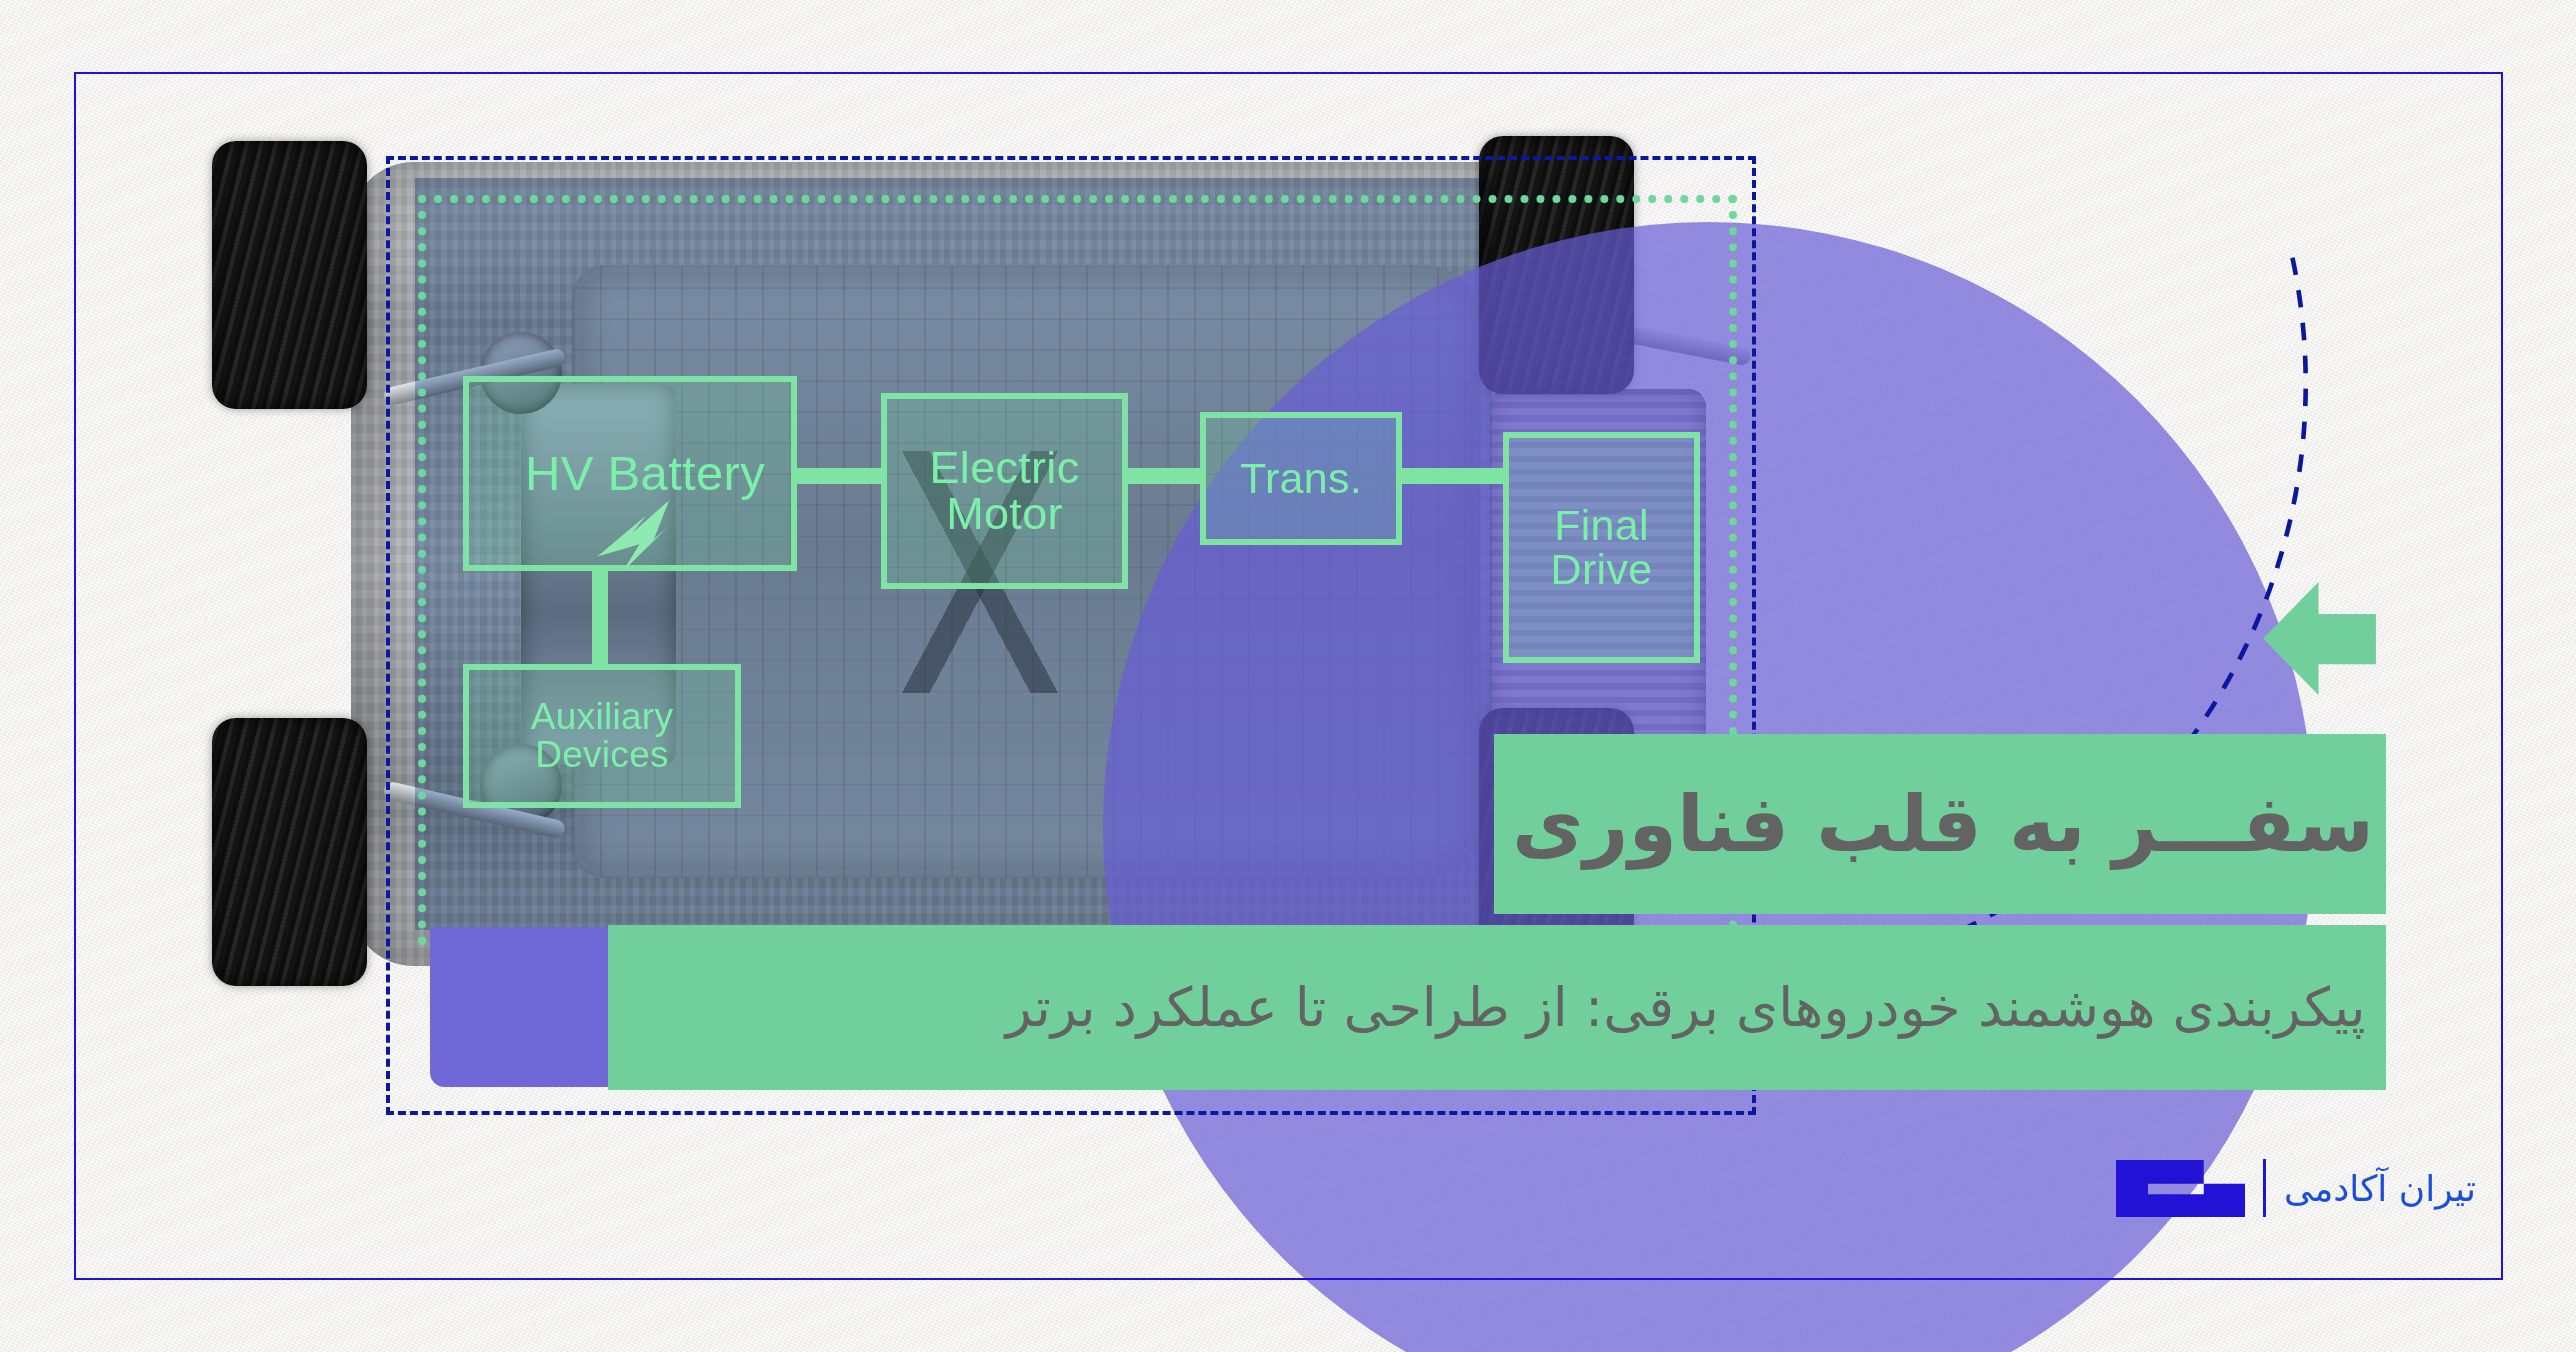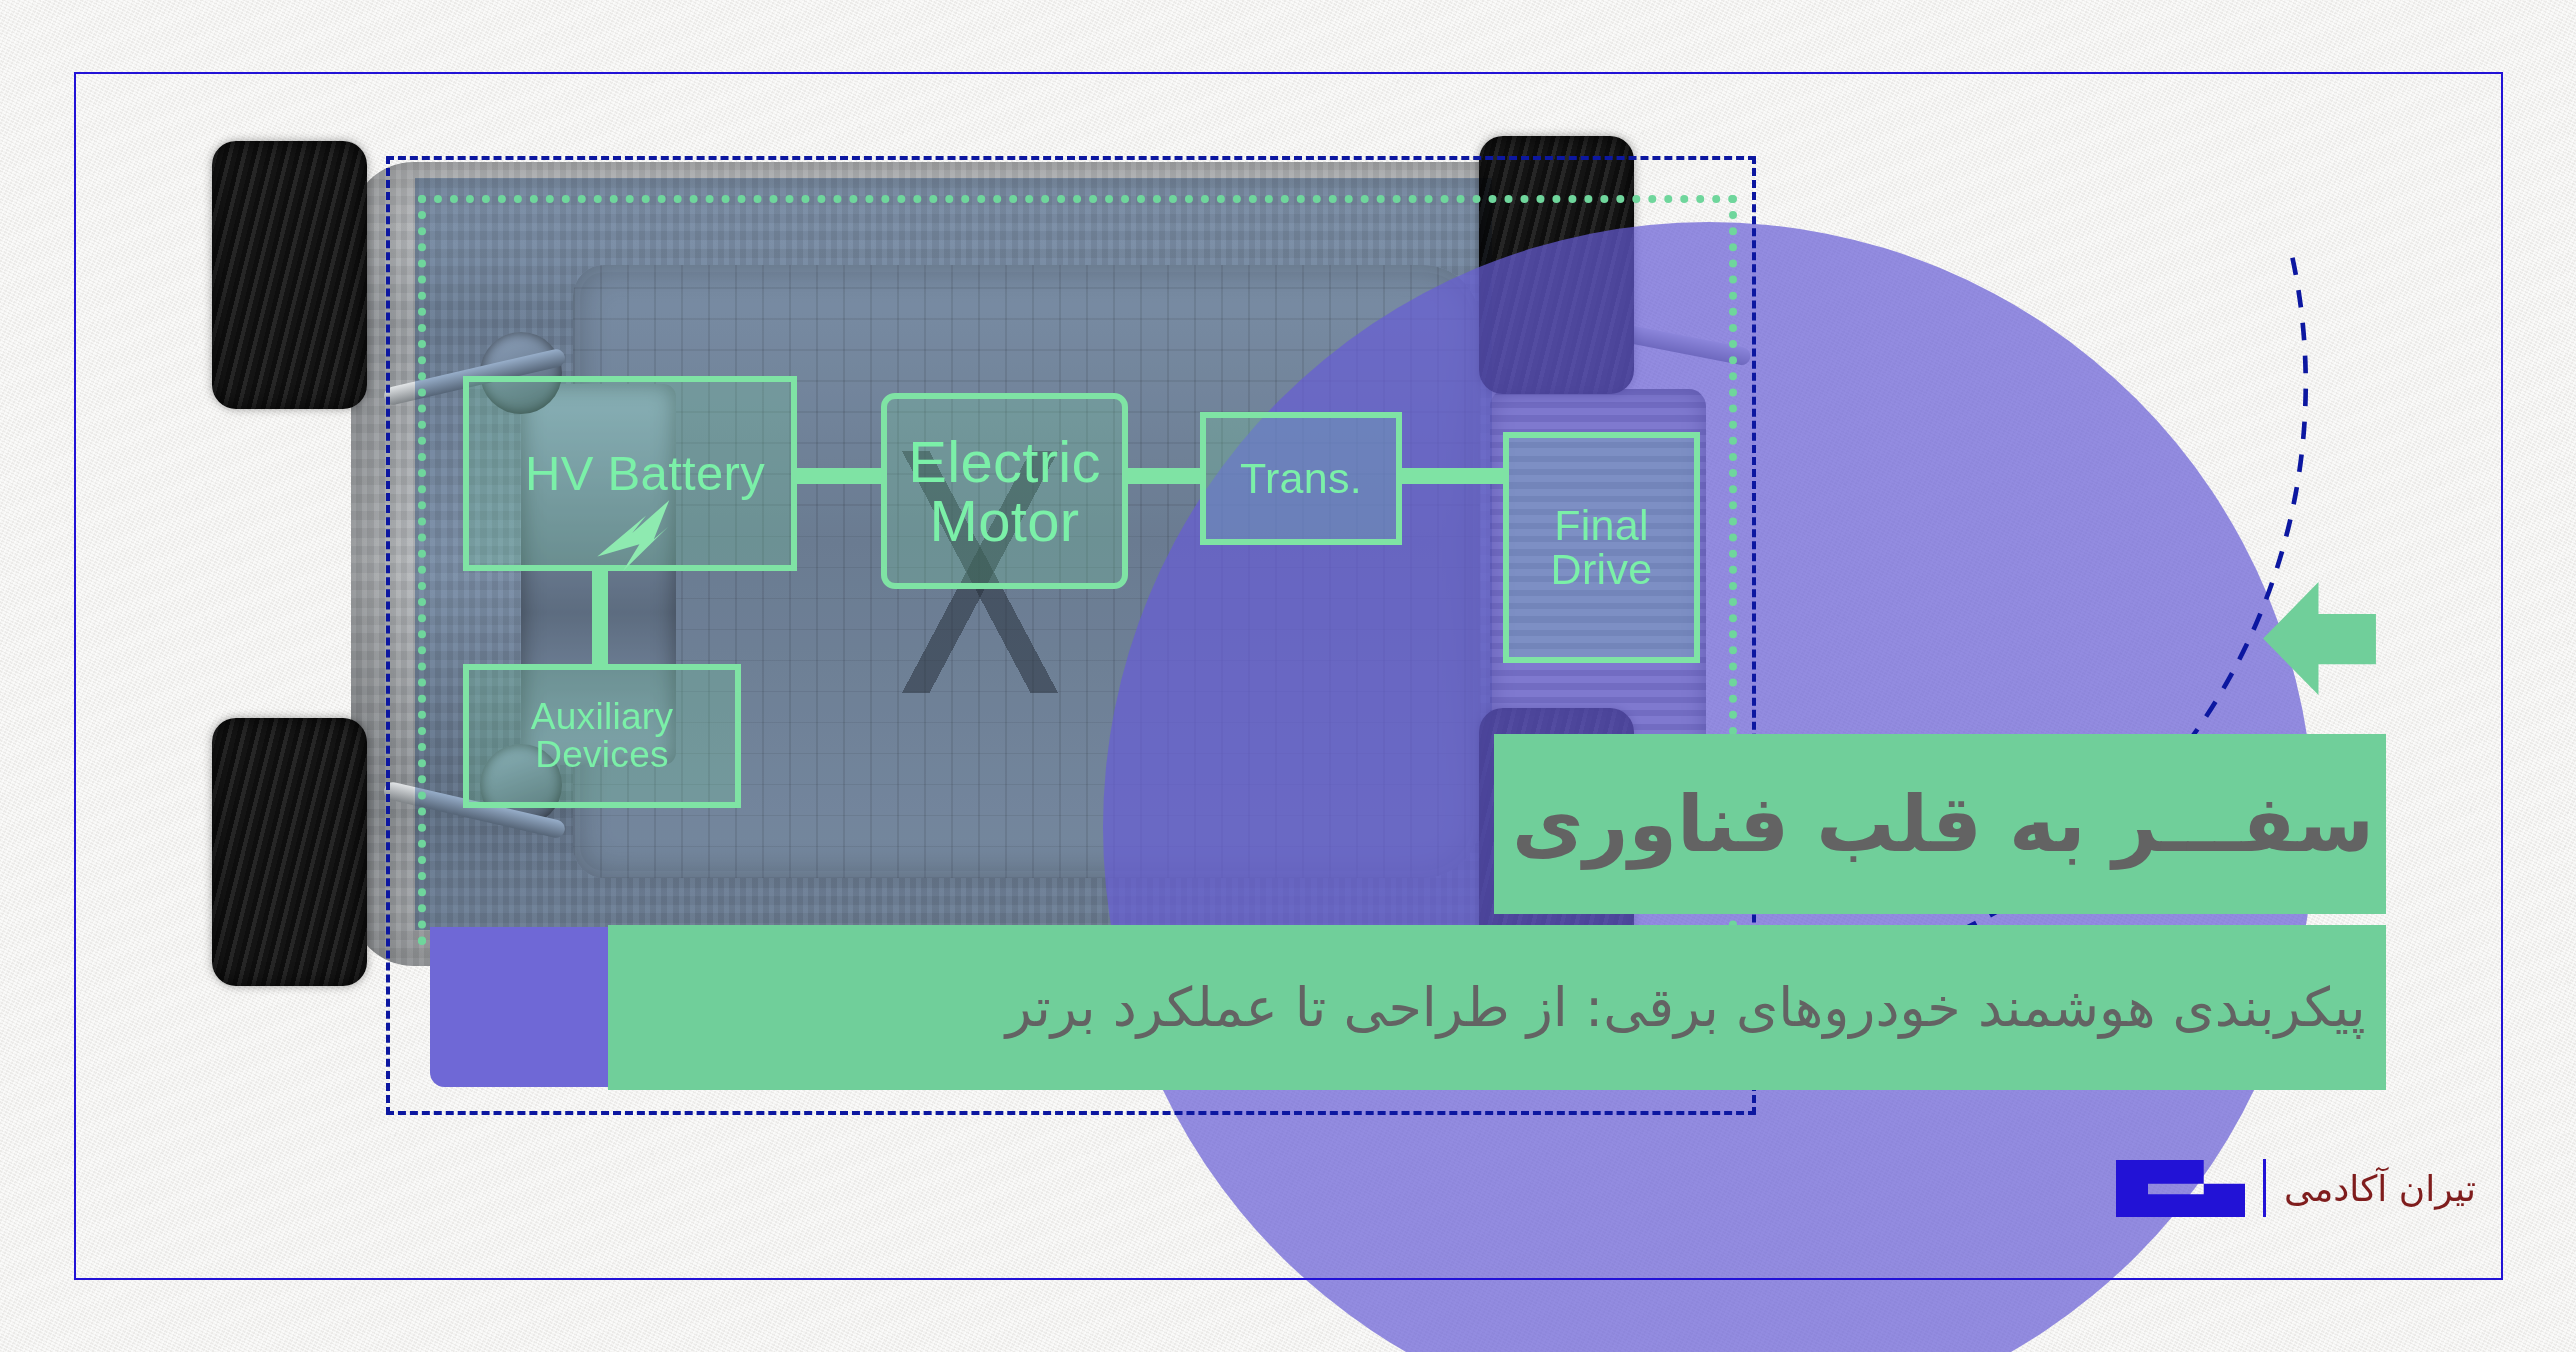--- a/index.html
+++ b/index.html
@@ -94,21 +94,21 @@
     border:4.6px dashed #0c17a0;box-sizing:border-box;border-radius:1px;}
   #arc-svg{position:absolute;left:1638px;top:134px;}
 
   
   .blk{position:absolute;border:6.2px solid #7fe3a4;box-sizing:border-box;
     background:rgba(120,225,160,.22);
     display:flex;align-items:center;justify-content:center;text-align:center;
     color:#7bf0a8;line-height:1.02;letter-spacing:0.3px;}
   #blk-hv{left:463px;top:376px;width:334px;height:195px;font-size:49px;padding-left:30px;}
   #blk-aux{left:463px;top:664px;width:278px;height:144px;font-size:37px;}
-  #blk-em{left:881px;top:393px;width:247px;height:196px;font-size:58px;border-radius:14px;}
+  #blk-em{left:881px;top:393px;width:247px;height:196px;font-size:45px;}
   #blk-tr{left:1200px;top:412px;width:202px;height:133px;font-size:43px;}
   #blk-fd{left:1503px;top:432px;width:197px;height:231px;font-size:43px;text-align:center;}
 
   .wire{position:absolute;background:#7fe3a4;}
   #wire-hv-em{left:793px;top:468px;width:92px;height:15.5px;}
   #wire-em-tr{left:1125px;top:468px;width:78px;height:15.5px;}
   #wire-tr-fd{left:1399px;top:468px;width:107px;height:15.5px;}
   #wire-hv-aux{left:592px;top:567px;width:15.5px;height:101px;}
 
   #bolt{position:absolute;left:592px;top:495px;width:98px;height:77px;}
@@ -130,21 +130,21 @@
     direction:rtl;color:#636363;font-size:54px;white-space:nowrap;}
 
   #purple-block{position:absolute;left:430px;top:927px;width:184px;height:160px;
     background:#6f68d6;border-radius:0 0 0 14.4px;}
 
   
   #logo-row{position:absolute;right:101px;top:1159px;display:flex;align-items:center;gap:17.5px;}
   #logo-mark{width:129px;height:57px;}
   #logo-div{width:3.6px;height:58px;background:#2212d6;}
   #logo-text{font-family:"DejaVu Sans","Liberation Sans",sans-serif;
-    direction:rtl;color:#7f1d1d;font-size:36px;white-space:nowrap;text-align:right;}
+    direction:rtl;color:#1d4ed8;font-size:36px;white-space:nowrap;text-align:right;}
 </style>
 </head>
 <body>
 
 <div id="paper"></div>
 
 <div id="car">
   <div class="chassis">
     <div class="batt-pack"></div>
     <div class="xbrace"></div>

